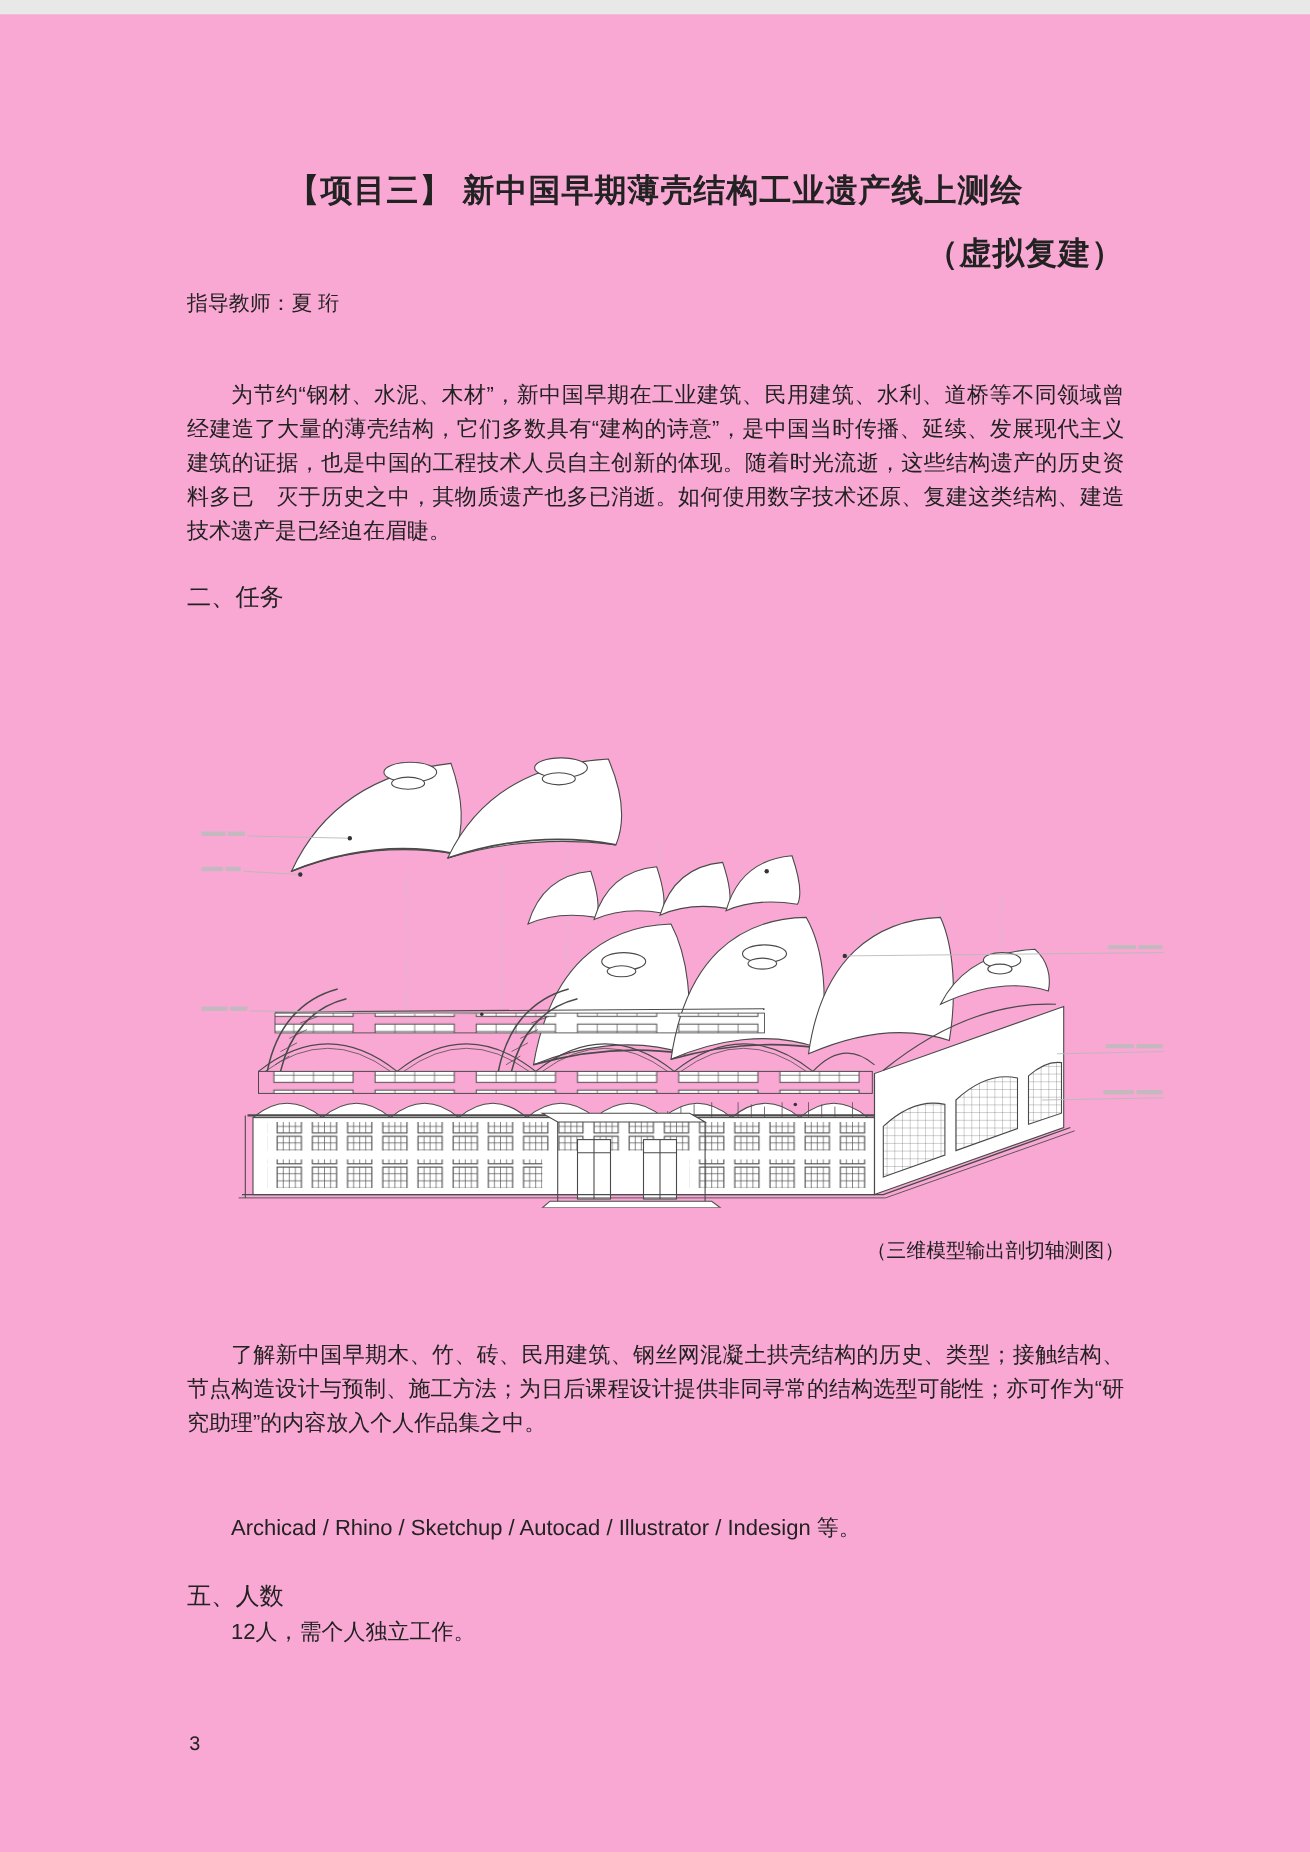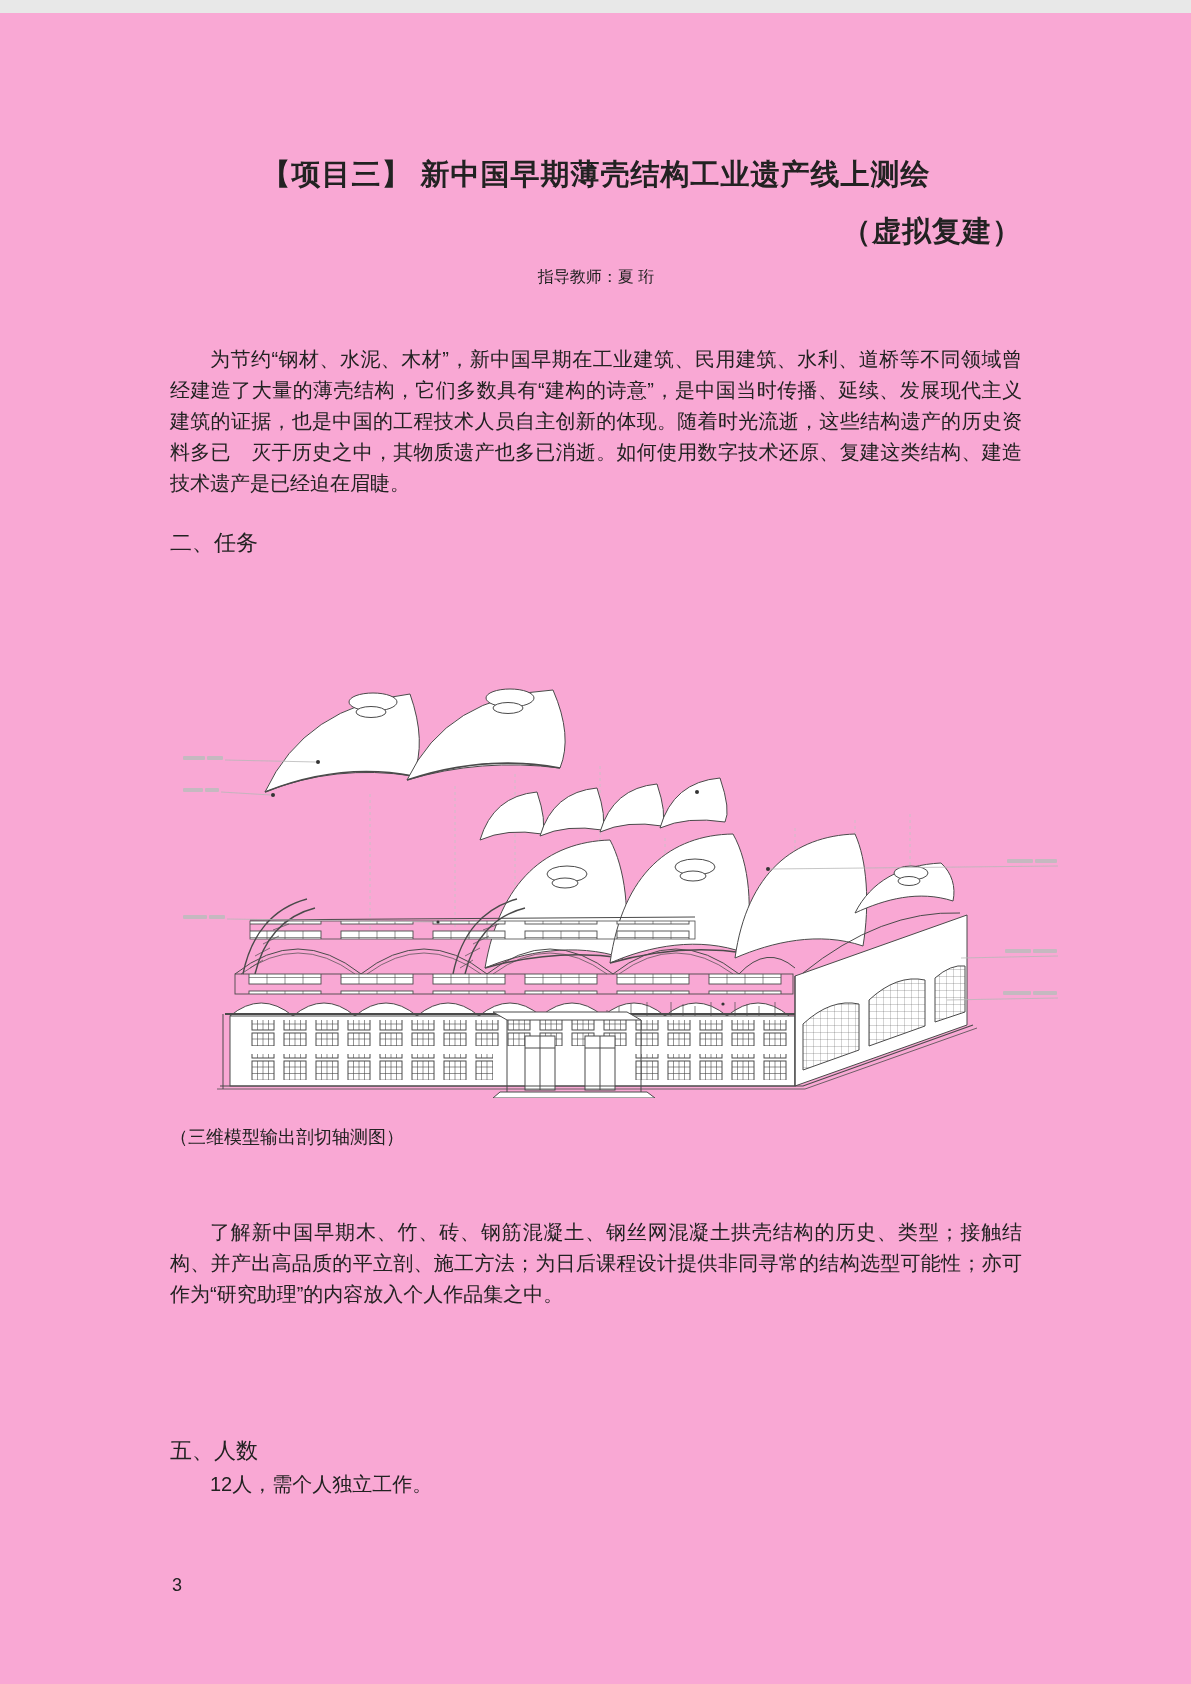--- a/index.html
+++ b/index.html
@@ -18,36 +18,36 @@
     font-size:29px;font-weight:600;line-height:34px;
     text-align:center;letter-spacing:1px;
   }
   .doc-subtitle{
     left:170px;width:852px;top:201px;
     font-size:29px;font-weight:600;line-height:34px;
     text-align:right;letter-spacing:1px;
   }
   .instructor{
     left:170px;width:852px;top:252px;
-    font-size:16px;font-weight:400;line-height:24px;
-    text-align:center;
+    font-size:19px;font-weight:400;line-height:24px;
+    text-align:left;
   }
   .sec-heading{
     left:170px;width:852px;
     font-size:22px;font-weight:500;line-height:26px;
   }
   .sec-body{
     left:170px;width:852px;
     font-size:20px;font-weight:400;line-height:31px;
     text-align:justify;text-indent:2em;
   }
   .fig-wrap{left:155px;top:655px;width:910px;height:430px;}
   .fig-caption{
     left:170px;width:852px;top:1112px;
-    font-size:18px;line-height:24px;text-align:left;
+    font-size:18px;line-height:24px;text-align:right;
   }
   .page-number{
     left:172px;top:1561px;
     font-size:18px;line-height:22px;
   }
   svg{display:block;}
 </style>
 </head>
 <body>
 
@@ -210,21 +210,22 @@
             <rect x="878" y="281" width="24" height="4" rx="1"></rect>
           <rect x="848" y="323" width="28" height="4" rx="1"></rect>
             <rect x="878" y="323" width="24" height="4" rx="1"></rect>
         </g>
       </g>
     </svg>
   </div>
 
   <div class="abs fig-caption">（三维模型输出剖切轴测图）</div>
 
-  <div class="abs sec-body" style="top:1204px">了解新中国早期木、竹、砖、钢筋混凝土、钢丝网混凝土拱壳结构的历史、类型；接触结构、并产出高品质的平立剖、施工方法；为日后课程设计提供非同寻常的结构选型可能性；亦可作为“研究助理”的内容放入个人作品集之中。</div>
-
+  <div class="abs sec-body" style="top:1204px">了解新中国早期木、竹、砖、民用建筑、钢丝网混凝土拱壳结构的历史、类型；接触结构、节点构造设计与预制、施工方法；为日后课程设计提供非同寻常的结构选型可能性；亦可作为“研究助理”的内容放入个人作品集之中。</div>
+
+  <div class="abs sec-body" style="top:1361px">Archicad / Rhino / Sketchup / Autocad / Illustrator / Indesign 等。</div>
 
   <div class="abs sec-heading" style="top:1425px">五、人数</div>
   <div class="abs sec-body" style="top:1456px">12人，需个人独立工作。</div>
 
   <div class="abs page-number">3</div>
 
 </div>
 
 </body></html>

